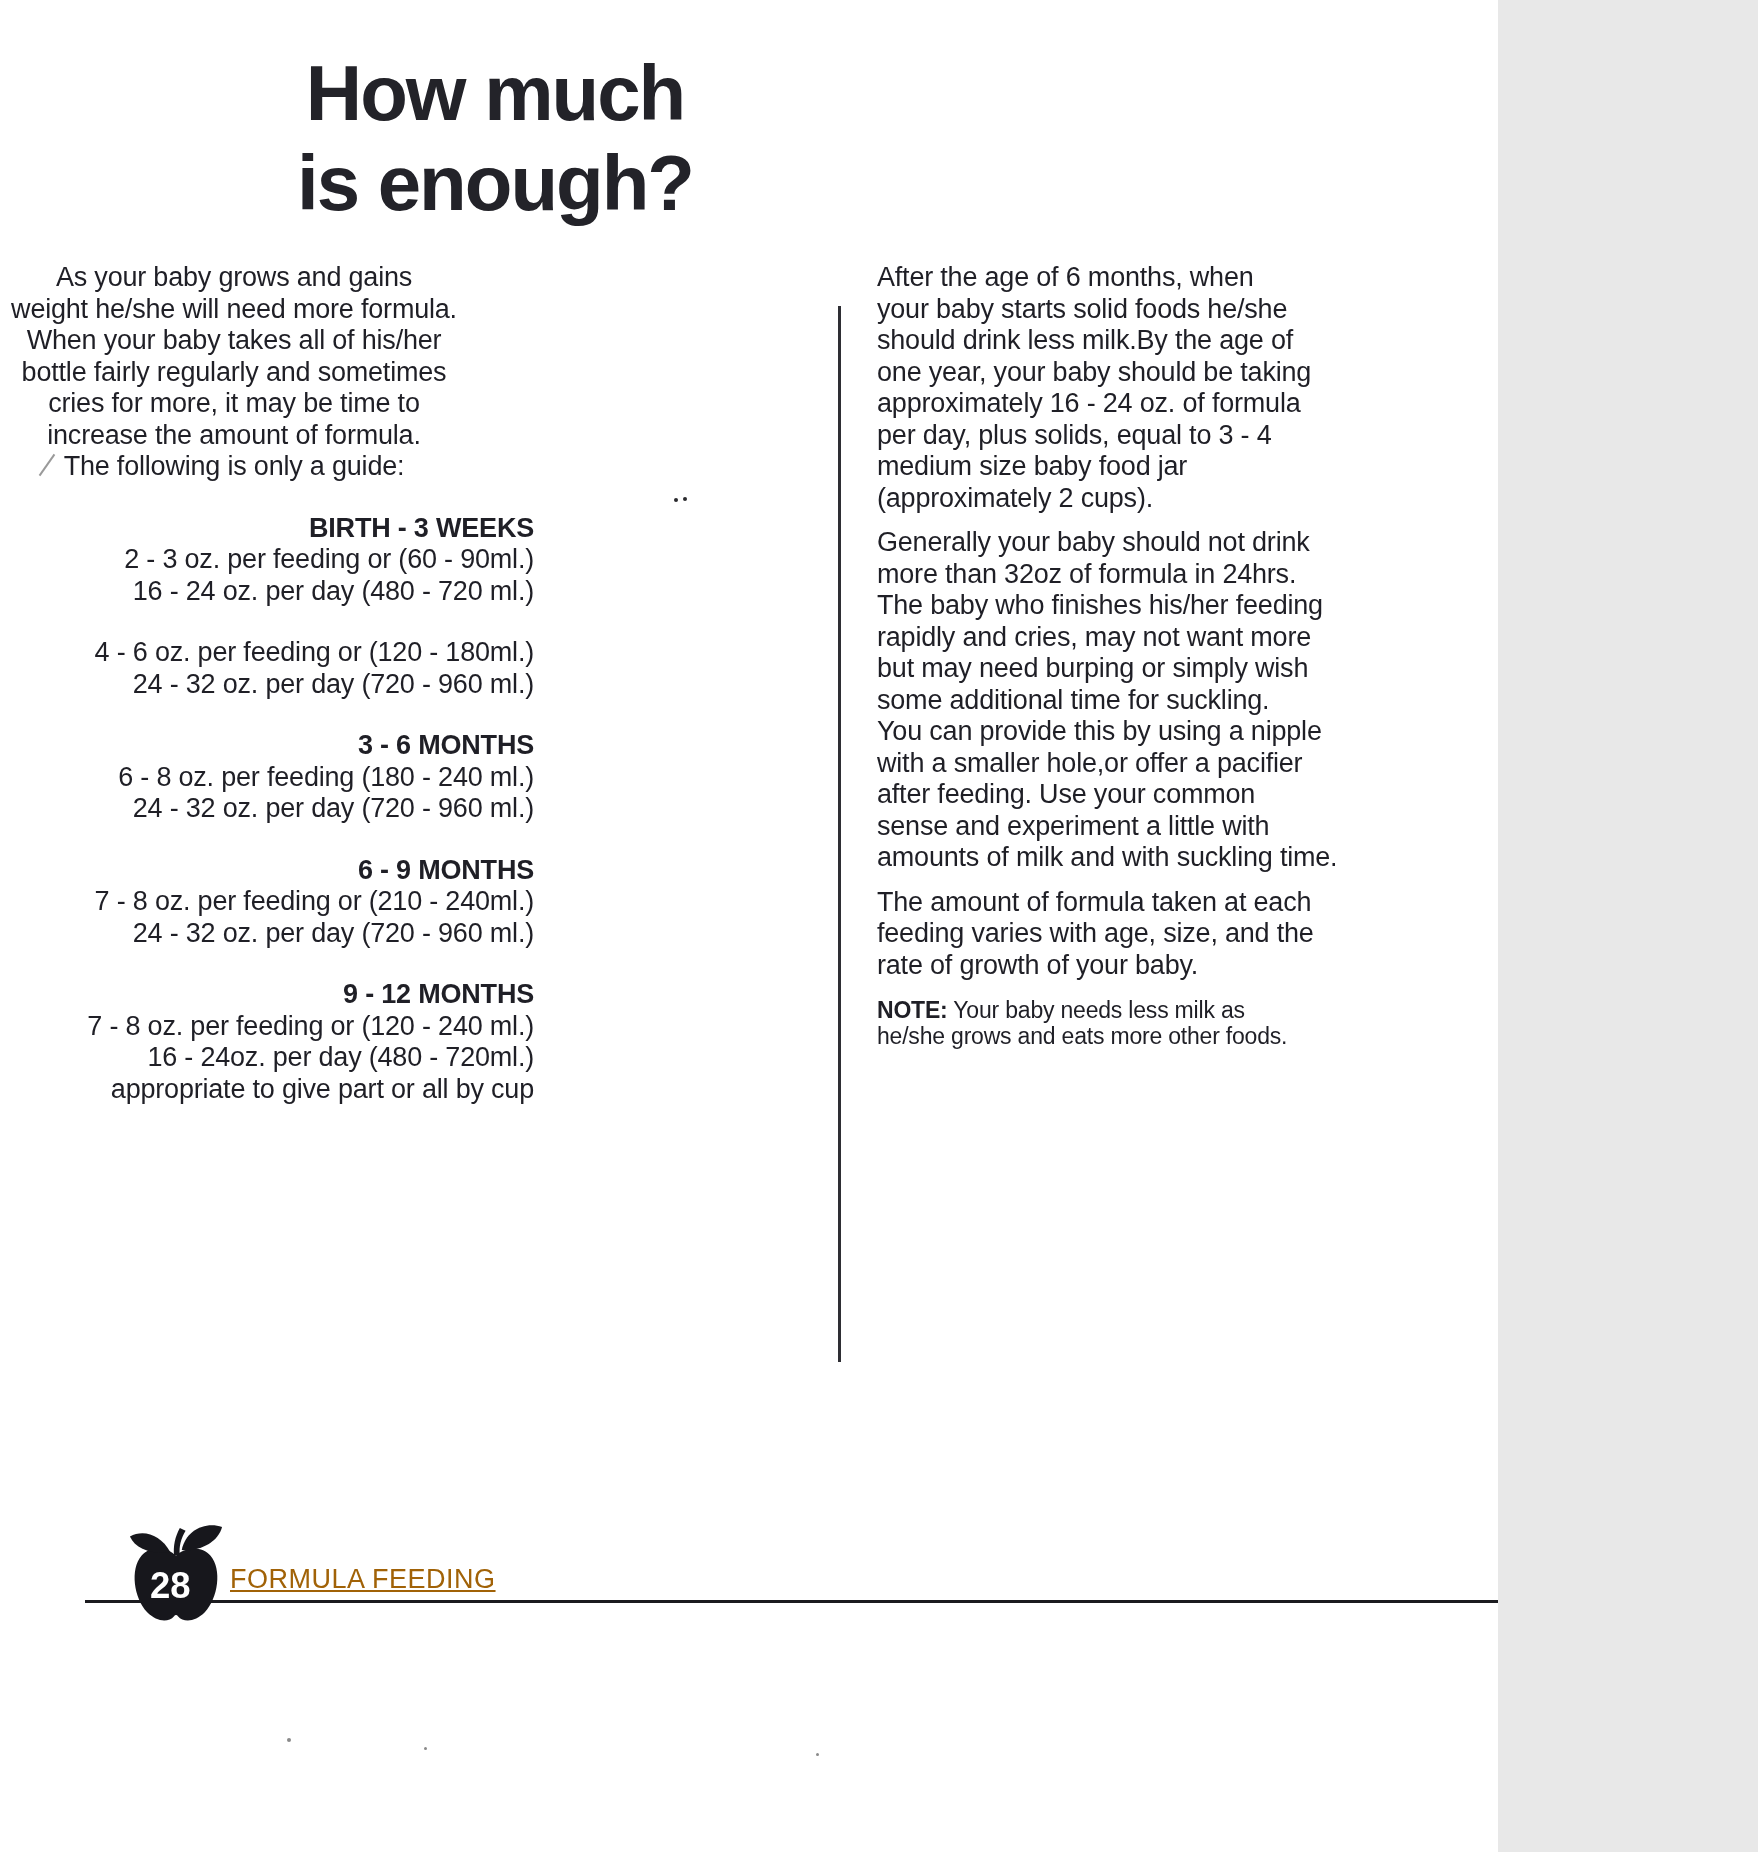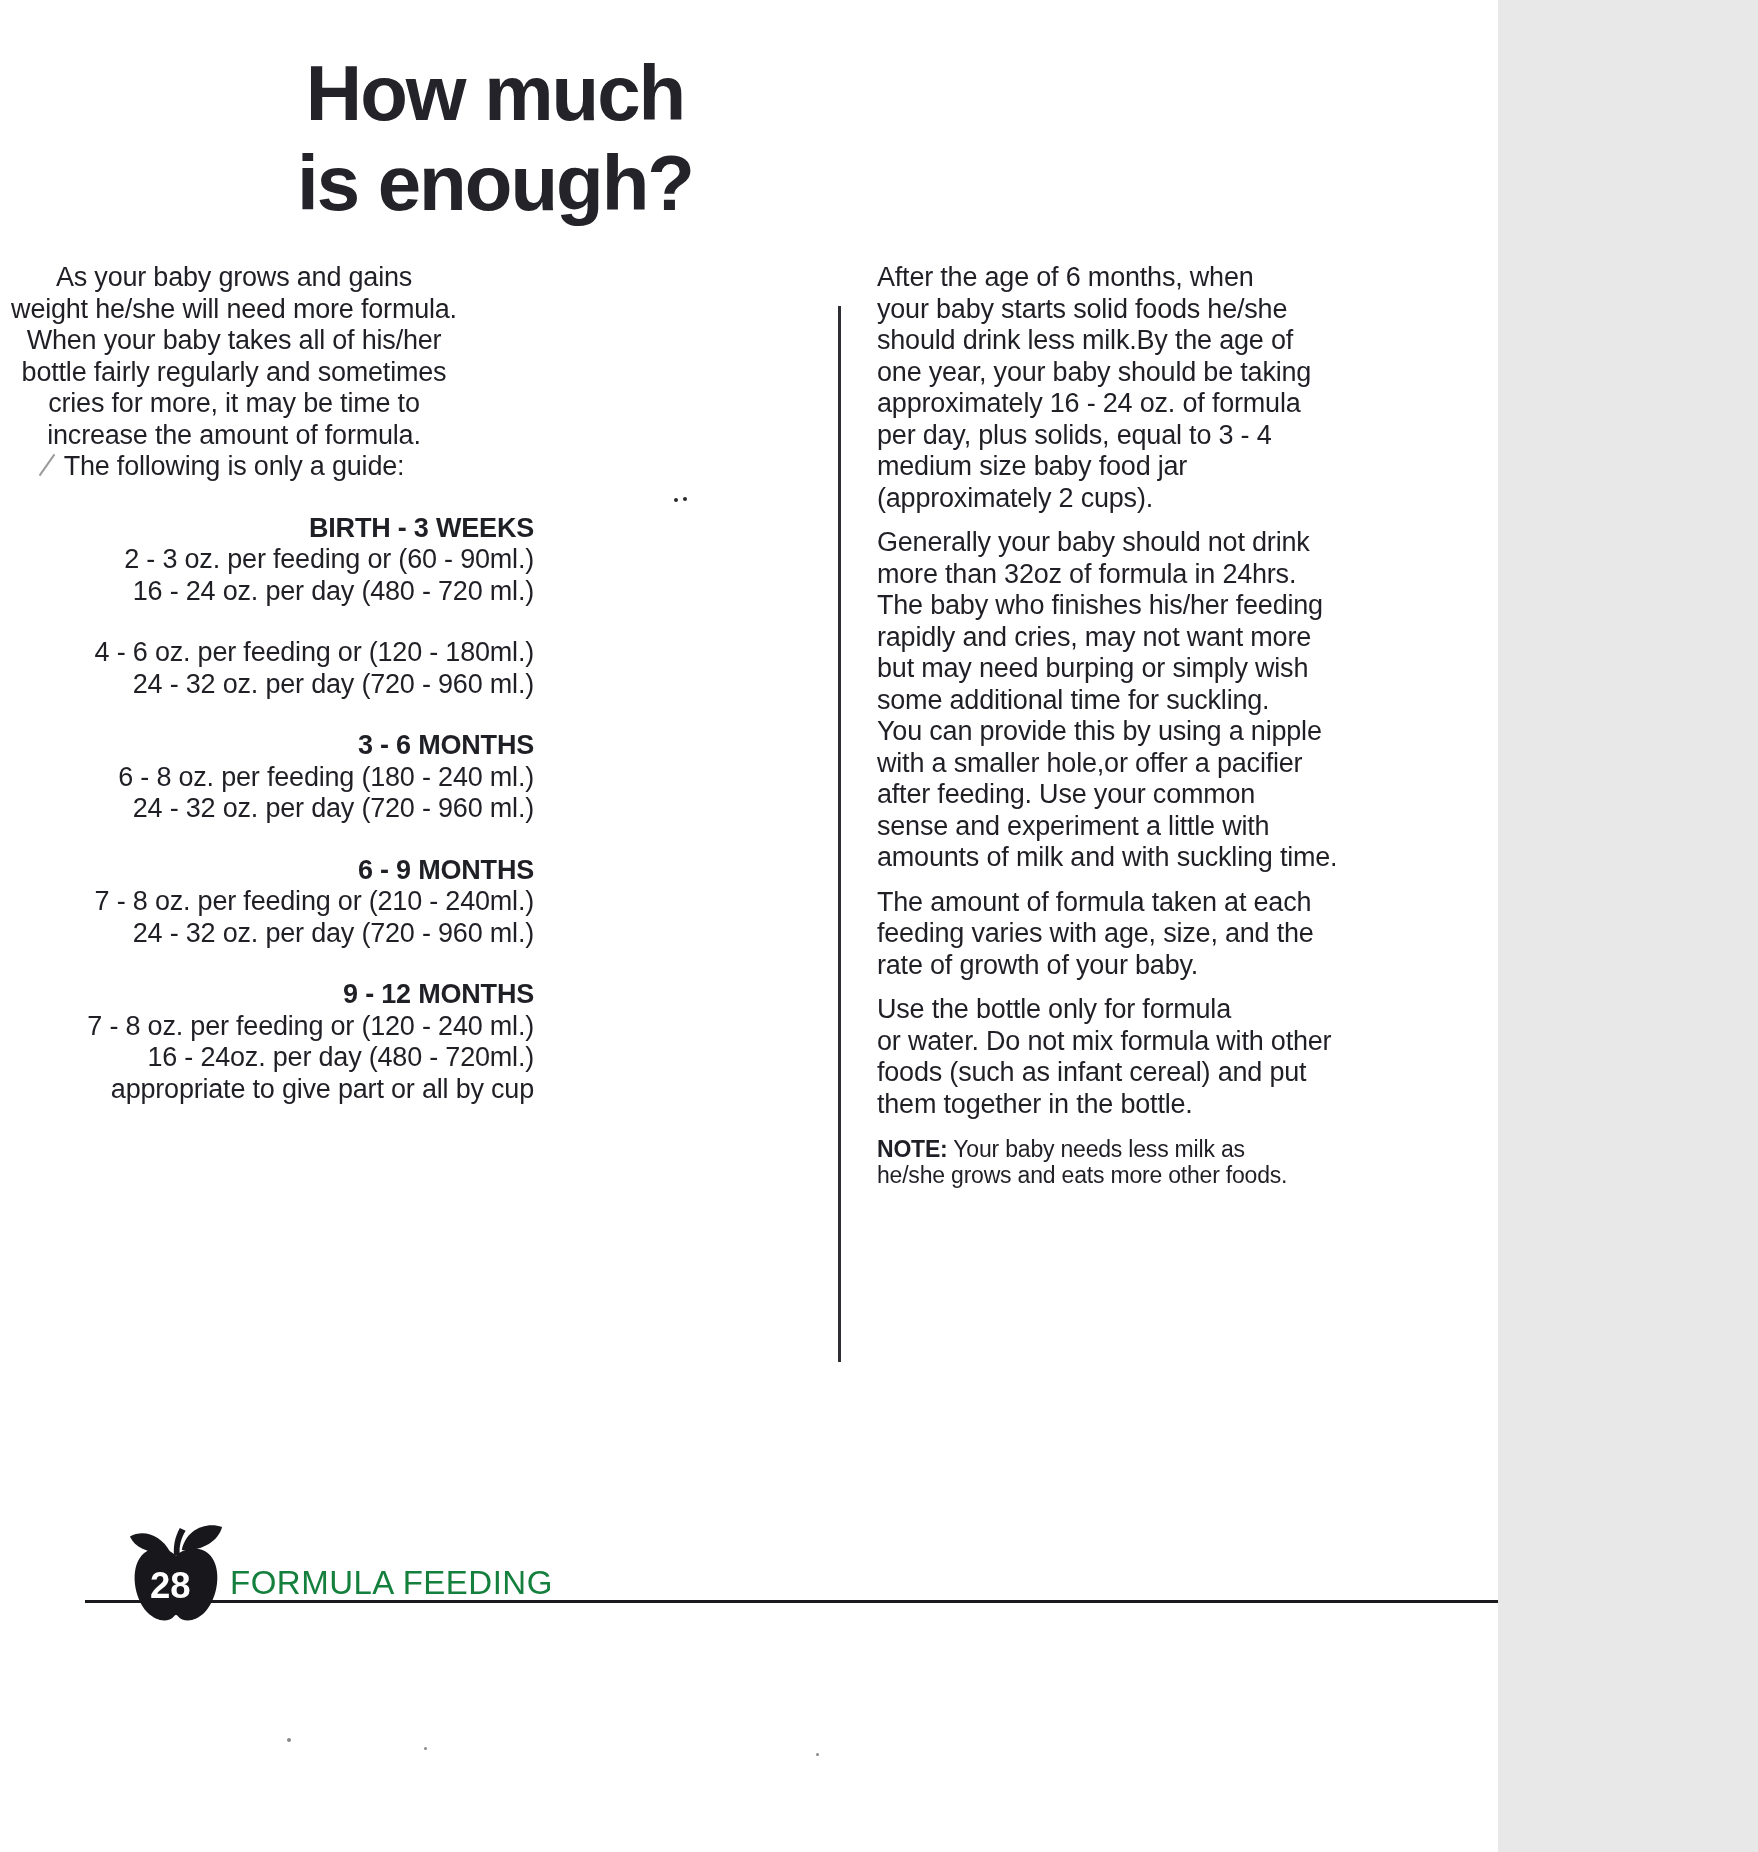--- a/index.html
+++ b/index.html
@@ -30,21 +30,21 @@
   .col-right p.body { margin:0 0 13px 0; white-space:pre-line; }
   .note { margin:16px 0 0 0; font-size:23px; line-height:26px; white-space:pre-line; }
   .note b { font-weight:bold; }
   
   .divider { position:absolute; left:838px; top:306px; width:3px; height:1056px; background:#2e2e34; }
   .rule { position:absolute; left:85px; top:1600px; width:1528px; height:3px; background:#1b1b1f; }
   .edge-line { position:absolute; left:1612px; top:4px; width:2px; height:1666px; background:#bcbcbc; }
   .binding { position:absolute; left:1548px; top:28px; }
   
   .apple { position:absolute; left:128px; top:1522px; width:96px; height:102px; }
-  .footer-label { position:absolute; left:230px; top:1564px; font-size:33px; letter-spacing:0.5px; color:#15803d; }
+  .footer-label { position:absolute; left:230px; top:1564px; font-size:27px; letter-spacing:0.5px; color:#a16207;text-decoration:underline; }
   
   .artifact-slash { position:absolute; left:46px; top:452px; width:2px; height:26px; background:#9a9a9a; transform:rotate(35deg); }
   .artifact-umlaut { position:absolute; left:674px; top:498px; width:4px; height:4px; border-radius:50%; background:#2a2a2e; box-shadow:9px -1px 0 #2a2a2e; }
   .dot { position:absolute; border-radius:50%; background:#8a8a8a; }
   .dot.d1 { left:287px; top:1738px; width:4px; height:4px; }
   .dot.d2 { left:424px; top:1747px; width:3px; height:3px; }
   .dot.d3 { left:816px; top:1753px; width:3px; height:3px; }
 </style>
 </head>
 <body>
@@ -108,24 +108,20 @@
 but may need burping or simply wish
 some additional time for suckling.
 You can provide this by using a nipple
 with a smaller hole,or offer a pacifier
 after feeding. Use your common
 sense and experiment a little with
 amounts of milk and with suckling time.</p>
     <p class="body">The amount of formula taken at each
 feeding varies with age, size, and the
 rate of growth of your baby.</p>
-    <p class="body">Use the bottle only for formula
-or water. Do not mix formula with other
-foods (such as infant cereal) and put
-them together in the bottle.</p>
     <p class="note"><b>NOTE:</b> <span>Your baby needs less milk as
 he/she grows and eats more other foods.</span></p>
   </div>
 
   <div class="rule"></div>
   <svg class="apple" viewBox="0 0 100 104">
     <path fill="#17171c" d="M50 34 C42 26, 24 22, 14 34 C2 48, 6 78, 20 93 C30 103, 42 104, 48 97 C49 95.5, 51 95.5, 52 97 C58 104, 70 103, 80 93 C94 78, 98 48, 86 34 C76 22, 58 26, 50 34 Z"></path>
     <path fill="#17171c" d="M48 34 C47 24, 49 14, 54 5 L60 8 C55 16, 53 25, 54 33 Z"></path>
     <path fill="#17171c" d="M44 30 C34 12, 16 6, 2 14 C8 28, 28 33, 44 30 Z"></path>
     <path fill="#17171c" d="M56 28 C60 8, 80 -2, 98 4 C94 20, 74 30, 56 28 Z"></path>

